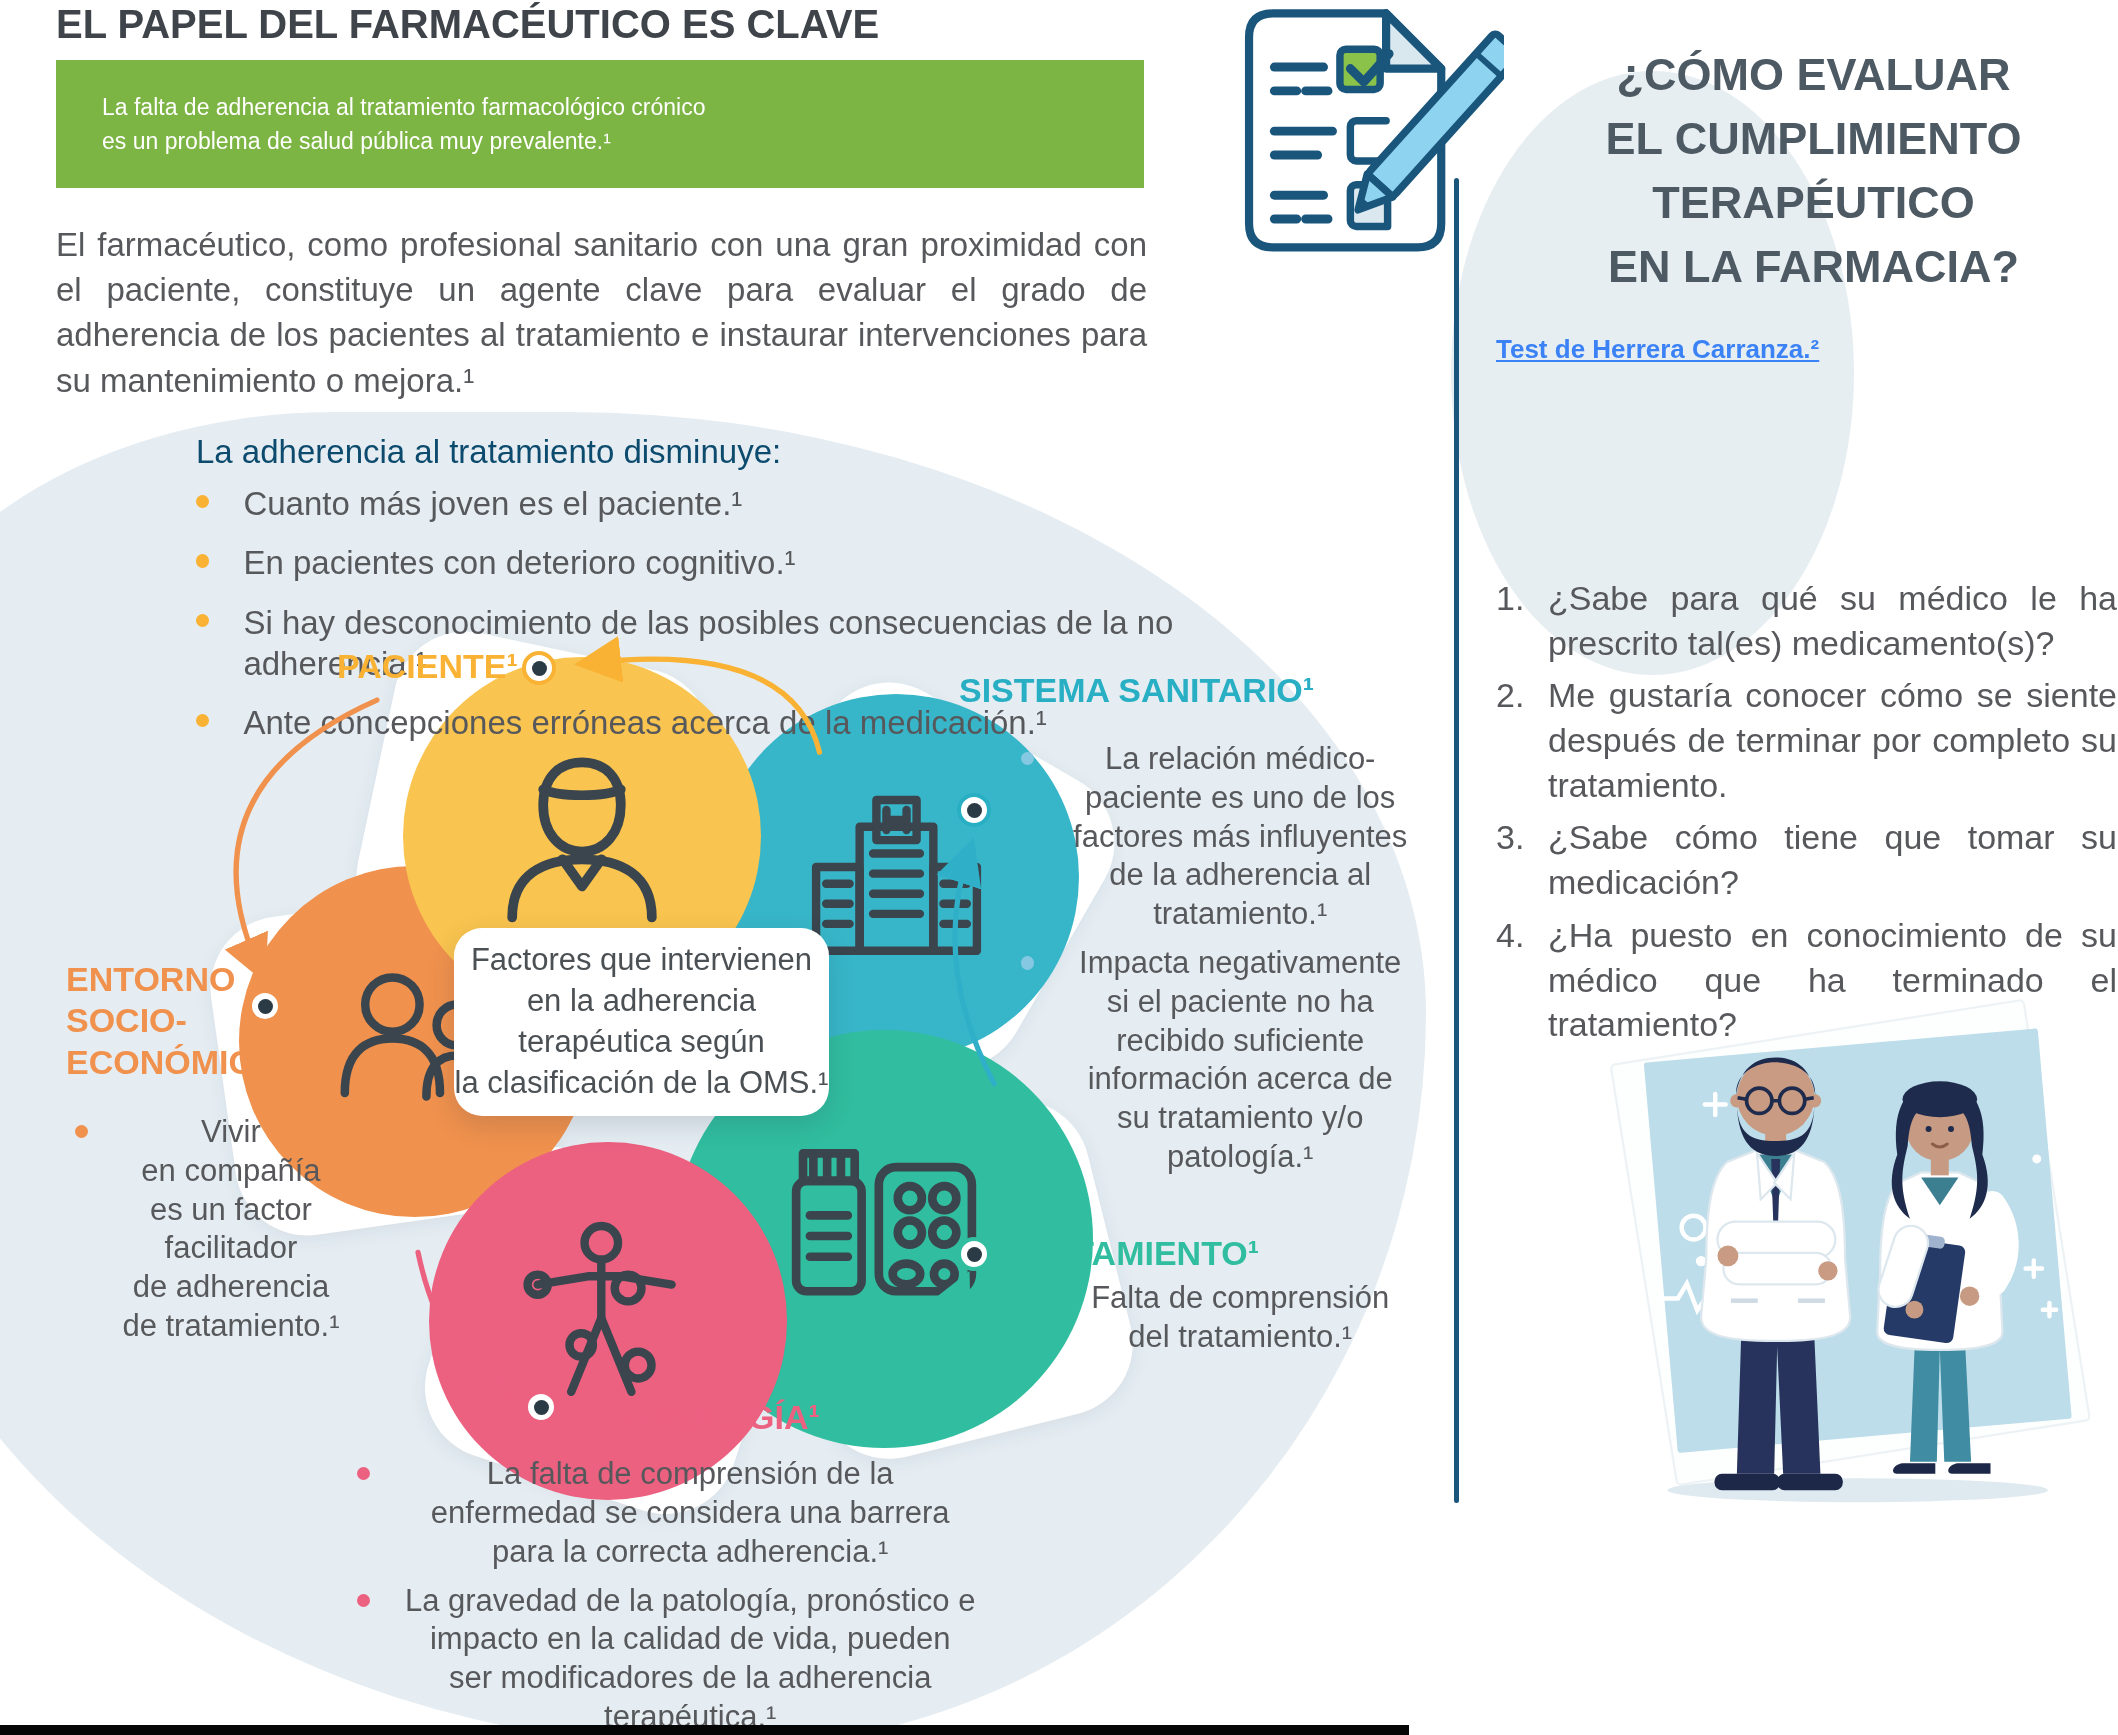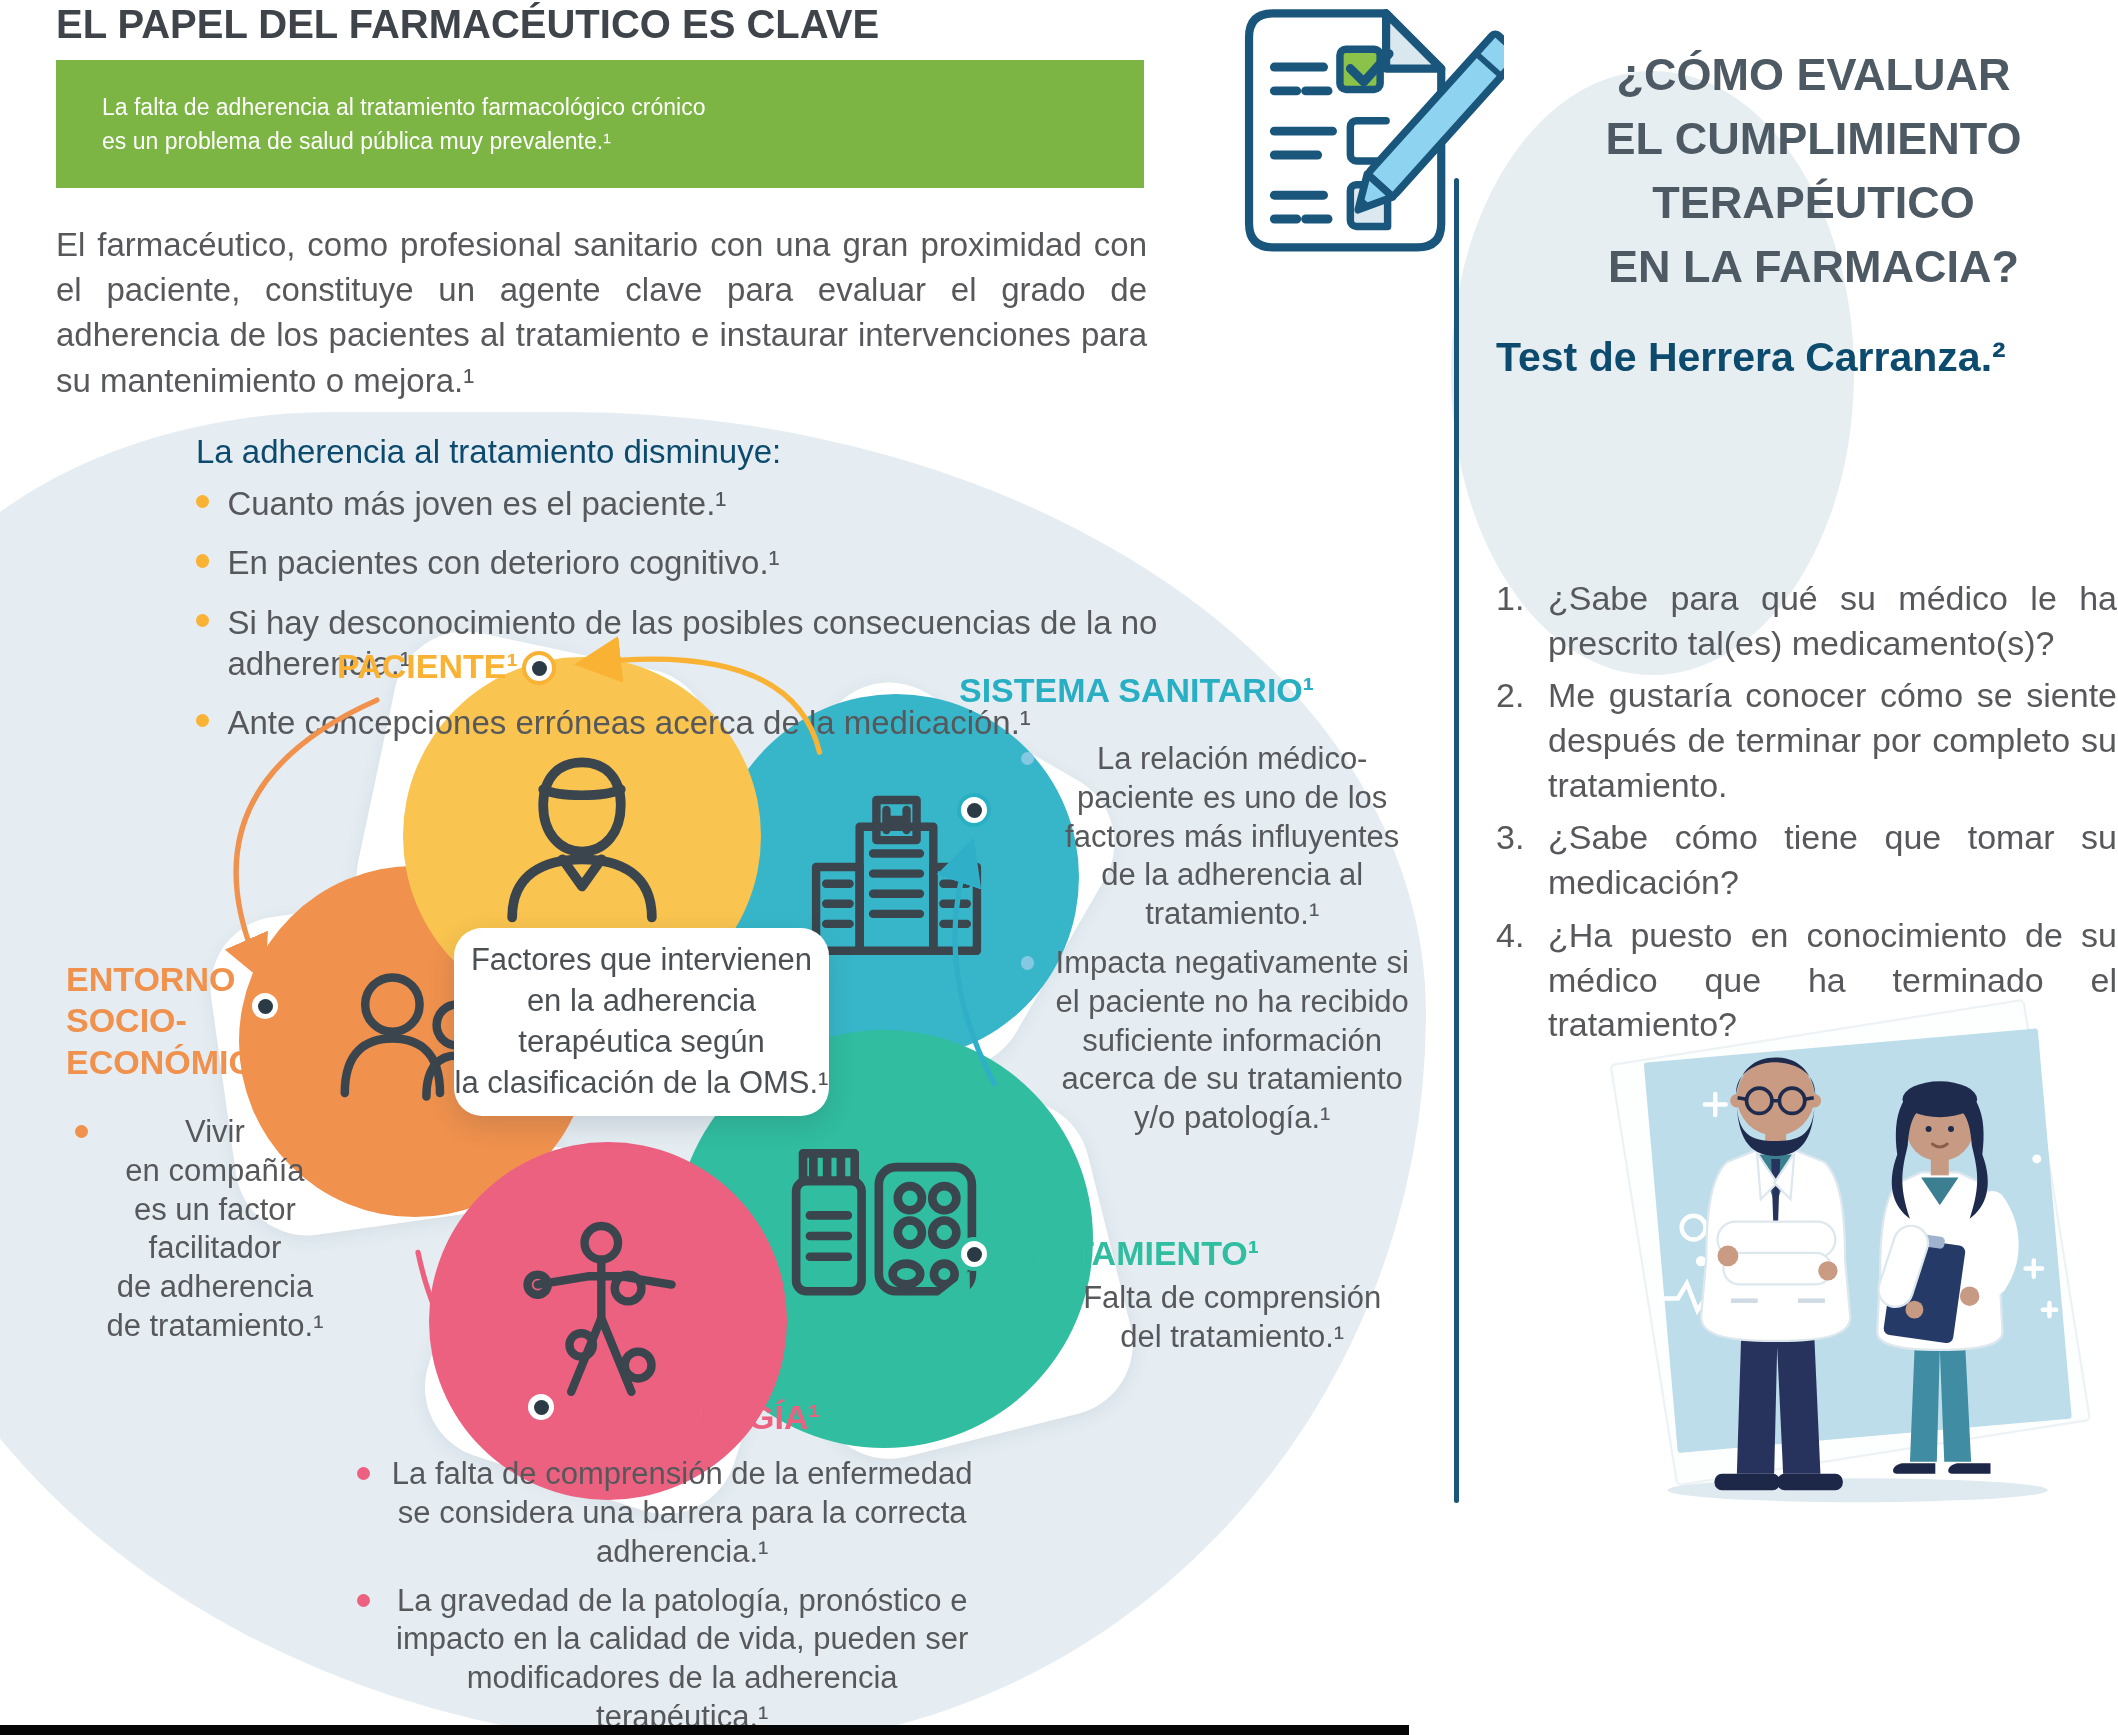--- a/index.html
+++ b/index.html
@@ -14,21 +14,21 @@
   .green-text{font-size:23px;font-weight:400;color:#ffffff;line-height:1.5;white-space:pre-line;}
   .intro{left:56px;top:222px;width:1091px;margin:0;font-size:33px;color:#57585b;
          line-height:1.37;text-align:justify;}
   .blob{left:-134px;top:412px;width:1560px;height:1336px;background:#e5edf2;
         border-radius:30% 55% 45% 55% / 25% 45% 55% 50%;z-index:0;}
   .rblob{left:1451px;top:71px;width:403px;height:604px;background:#e7eef2;border-radius:50%;z-index:0;}
 
   ul,ol{list-style:none;margin:0;padding:0;}
   .adh{left:196px;top:433px;width:1134px;z-index:5;}
   .adh-title{font-size:33px;color:#0c4a6e;margin-bottom:12px;}
-  .b-item{display:flex;align-items:flex-start;gap:18px;margin-bottom:18px;
+  .b-item{display:flex;align-items:flex-start;gap:34px;margin-bottom:18px;
           font-size:33px;color:#57585b;line-height:1.25;}
   .dot{width:13.4px;height:13.4px;border-radius:50%;margin-top:12px;flex:0 0 auto;}
   .dot-yellow{background:#f9b233;}.dot-blue{background:#85c8e2;}
   .dot-orange{background:#f0914d;}.dot-green{background:#31bd9f;}.dot-pink{background:#ec6080;}
 
   .petal{position:absolute;width:321px;height:321px;background:#ffffff;border-radius:72px;
          box-shadow:0 4.5px 18px rgba(30,60,80,.07);z-index:1;}
   .circle{position:absolute;border-radius:50%;display:flex;align-items:center;justify-content:center;}
   .center-box{left:454px;top:928px;width:375px;height:188px;background:#fff;border-radius:28px;
               box-shadow:0 9px 27px rgba(30,50,70,.16);display:flex;align-items:center;
@@ -39,21 +39,21 @@
           background:#fff;box-sizing:border-box;display:flex;align-items:center;justify-content:center;z-index:7;}
   .target::after{content:"";width:15px;height:15px;border-radius:50%;background:#2a3b46;}
   .fb{position:absolute;z-index:5;}
   .fb .b-item{font-size:31px;margin-bottom:10.4px;}
   .pre{white-space:pre-line;text-align:center;}
 
   
   .divider{left:1454px;top:178px;width:5.2px;height:1325px;background:#1a567c;border-radius:3px;z-index:3;}
   .r-title{left:1545px;top:43px;width:537px;text-align:center;font-size:45px;font-weight:800;
            color:#4d5a64;line-height:1.42;white-space:pre-line;z-index:4;}
-  .r-sub{left:1496px;top:334px;font-size:41px;font-weight:700;color:#0c4a6e;z-index:4;}
+  .r-sub{left:1496px;top:334px;font-size:26px;font-weight:700;color:#3b82f6;z-index:4;text-decoration:underline;}
   .r-intro{left:1496px;top:384px;width:616px;font-size:34px;color:#57585b;line-height:1.33;
            text-align:justify;z-index:4;}
   .q-list{left:1496px;top:576px;width:621px;z-index:4;}
   .q-item{display:flex;gap:12px;font-size:34px;color:#57585b;line-height:1.32;margin-bottom:7.5px;}
   .q-num{flex:0 0 40px;}
   .q-text{text-align:justify;}
   .bottom-bar{left:0;top:1725px;width:1409px;height:11.2px;background:#060606;z-index:8;}
   svg{display:block;}
 </style>
 </head>

